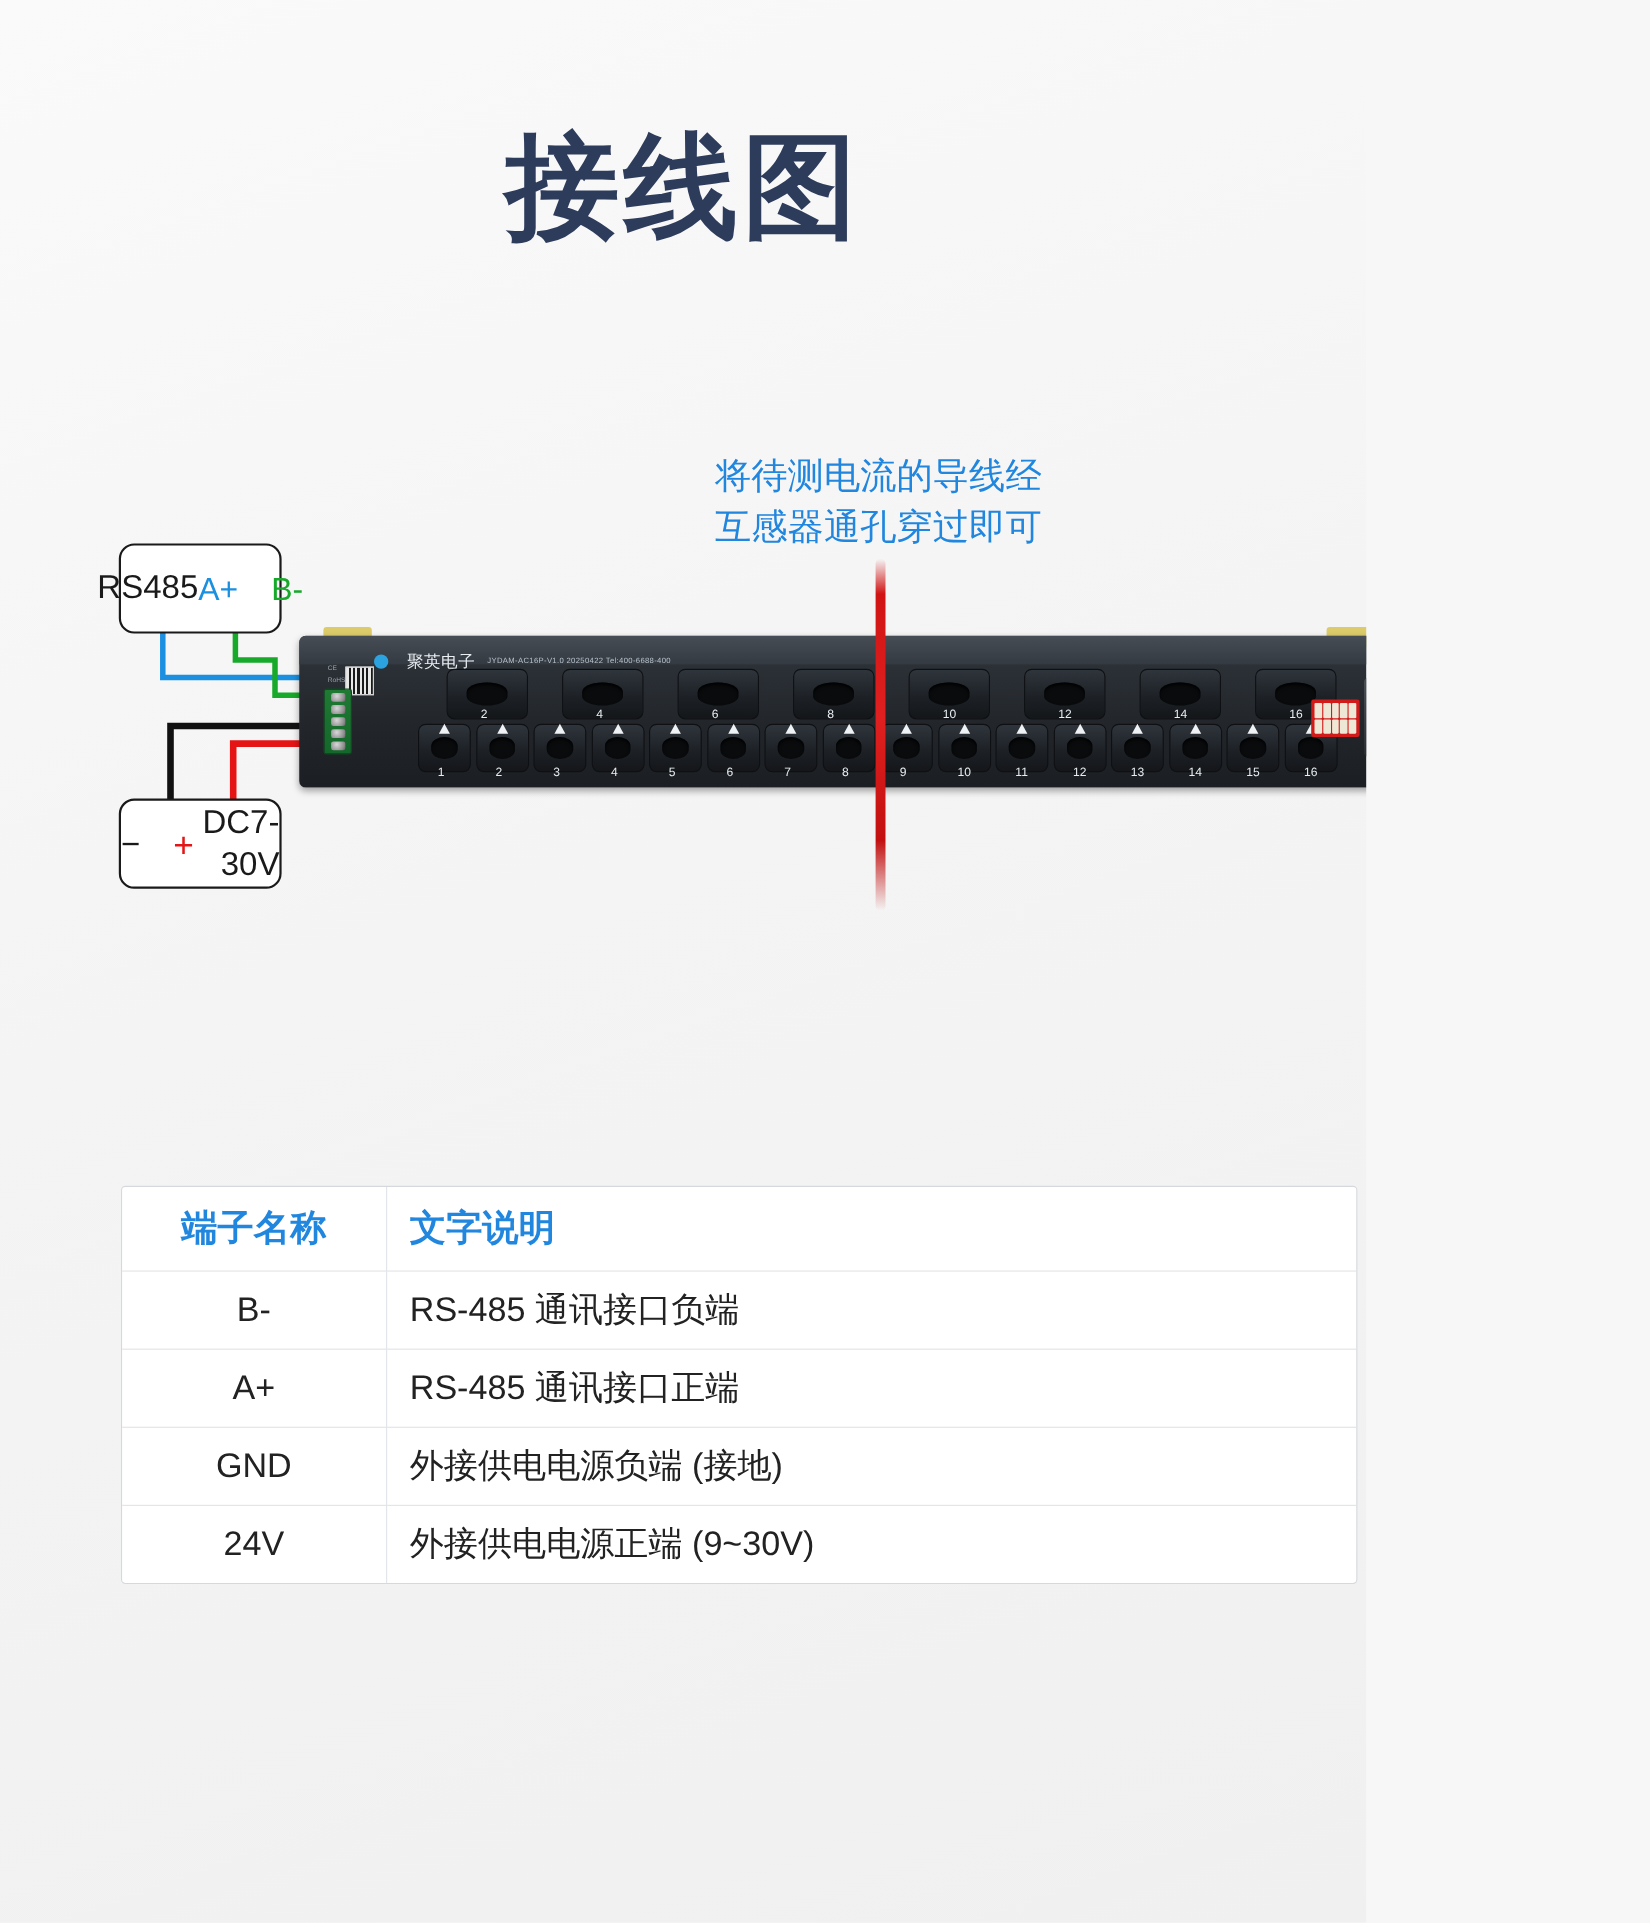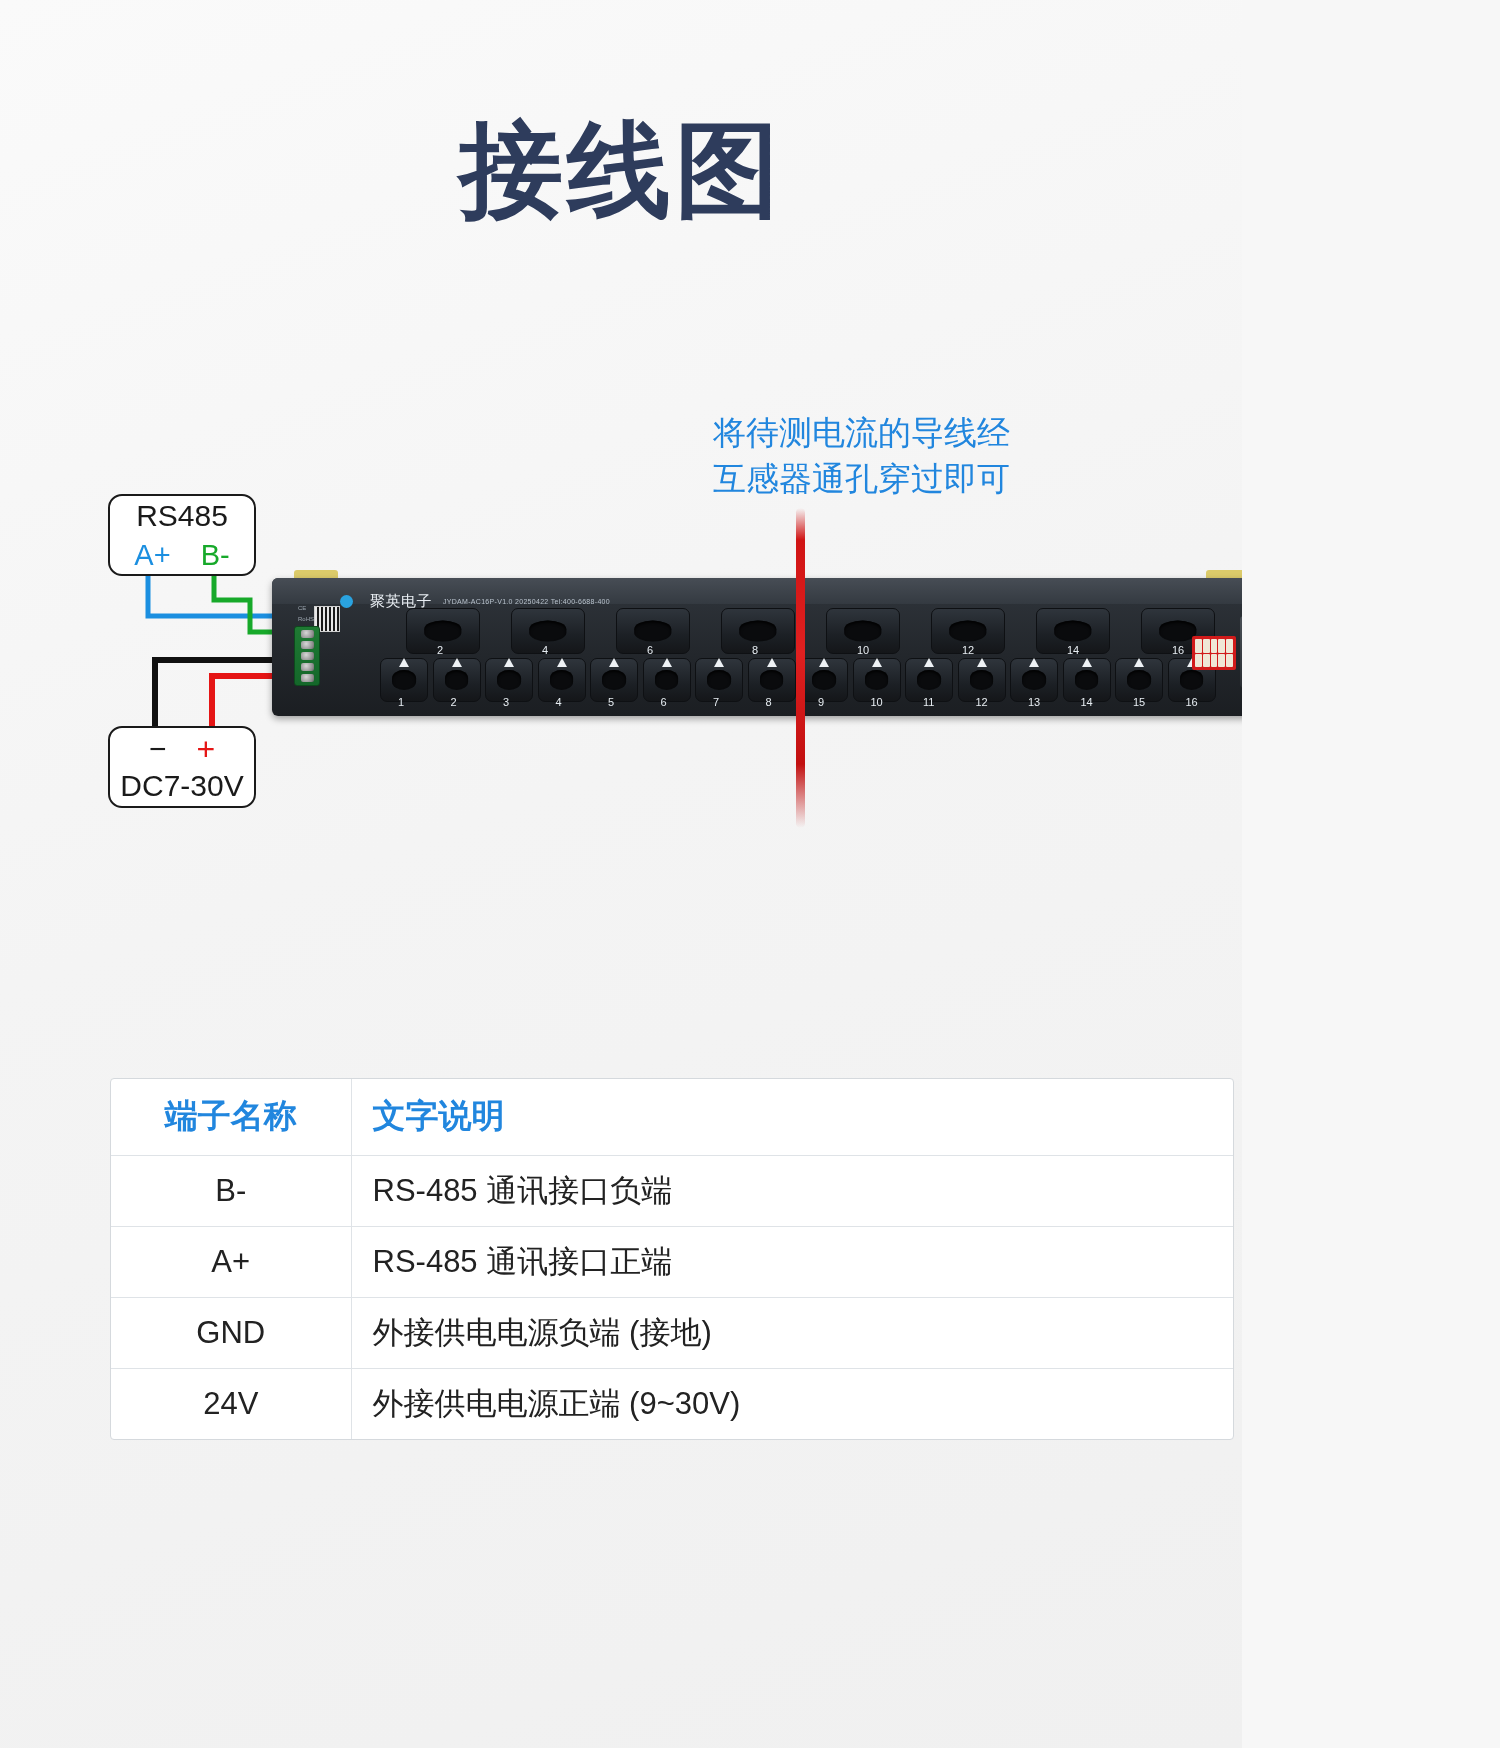--- a/index.html
+++ b/index.html
@@ -26,35 +26,35 @@
     letter-spacing: 4px;
     color: #2e3c5c;
     line-height: 1.2;
   }
 
   
   .annotation {
     position: absolute;
     left: 650px; top: 410px;
     width: 360px;
-    text-align: right;
+    text-align: left;
     color: #2186de;
     font-size: 33px;
     line-height: 46px;
     font-weight: 400;
   }
 
   
   .callout {
     position: absolute;
     background: #ffffff;
     border: 2.5px solid #1a1a1a;
     border-radius: 14px;
     display: flex;
-    flex-direction: column;
+    flex-direction: row;
     align-items: center;
     justify-content: center;
     text-align: right;
   }
   .callout .main {
     font-size: 30px;
     color: #1a1a1a;
     line-height: 38px;
   }
   .callout .pins {

